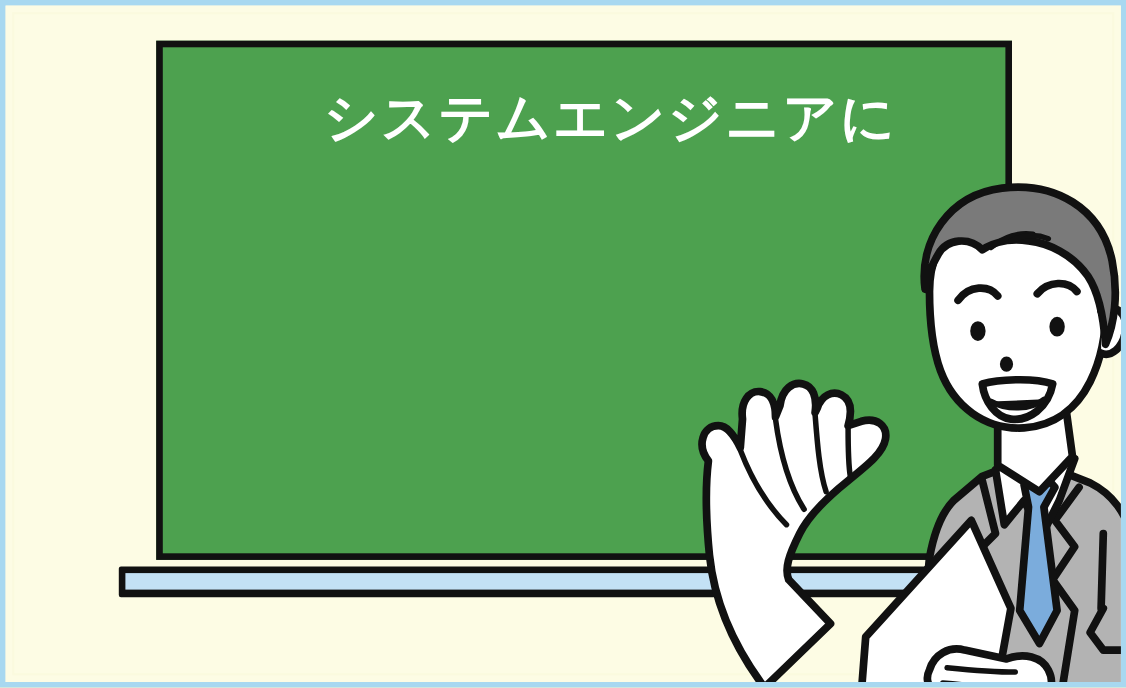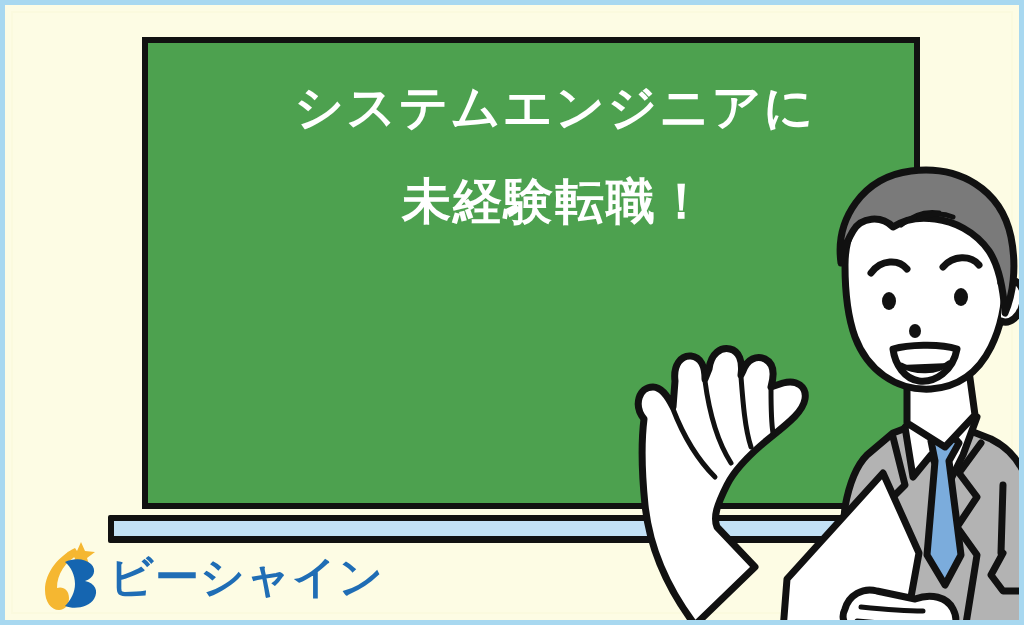--- a/index.html
+++ b/index.html
@@ -146,21 +146,20 @@
   <div class="board-wrap">
 
     <div class="board"></div>
 
     <div class="board-tray">
       <div class="board-tray-inner"></div>
     </div>
 
     <div class="board-text">
       <div class="title-line l1">システムエンジニアに</div>
-      <div class="title-line l2">未経験転職！</div>
     </div>
   </div>
 
   <div class="person">
     <svg width="424" height="475" viewBox="0 0 424 475" xmlns="http://www.w3.org/2000/svg">
       <g stroke="#111111" stroke-width="7" stroke-linejoin="round" stroke-linecap="round" fill="none">
 
         <g>
           <path d="M330 330 L300 370 L250 430 L205 475" stroke="none"></path>
           <path d="M186 475 L235 408 L282 348 L330 300 L372 352 L322 404 L268 475 Z" fill="#b3b3b3" stroke="#111111" stroke-width="7"></path>
@@ -289,40 +288,14 @@
 
         <g>
           <path d="M398 398 L 386 420 L 398 436 L 424 436" fill="none" stroke="#111111" stroke-width="7"></path>
           <path d="M398 330 L 396 398" fill="none" stroke="#111111" stroke-width="7"></path>
         </g>
 
       </g>
     </svg>
   </div>
 
-  <div class="logo">
-    <div class="logo-mark">
-      <svg width="62" height="70" viewBox="0 0 62 70" xmlns="http://www.w3.org/2000/svg">
-
-        <path d="M34 6
-                 C 18 14, 4 30, 4 48
-                 C 4 60, 10 68, 18 68
-                 C 24 68, 28 63, 28 56
-                 C 28 48, 22 44, 16 46
-                 C 16 32, 24 20, 38 12 Z" fill="#f5b731"></path>
-
-        <path d="M40 0 L44 9 L54 10 L46 16 L49 26 L40 20 L31 26 L34 16 L26 10 L36 9 Z" fill="#f5b731"></path>
-
-        <path d="M24 20
-                 C 32 16, 44 16, 50 22
-                 C 56 28, 53 36, 44 39
-                 C 54 41, 58 49, 53 57
-                 C 48 65, 34 68, 24 64
-                 C 30 58, 34 50, 34 42
-                 C 34 33, 30 25, 24 20 Z
-                 M39 26 C 45 26, 47 31, 43 34 C 41 35, 39 35, 38 34 Z
-                 M41 46 C 47 46, 49 52, 45 56 C 43 58, 40 58, 38 57 Z" fill="#1565b0"></path>
-      </svg>
-    </div>
-    <div class="logo-text">ビーシャイン</div>
-  </div>
 
 </div>
 
 </body></html>

